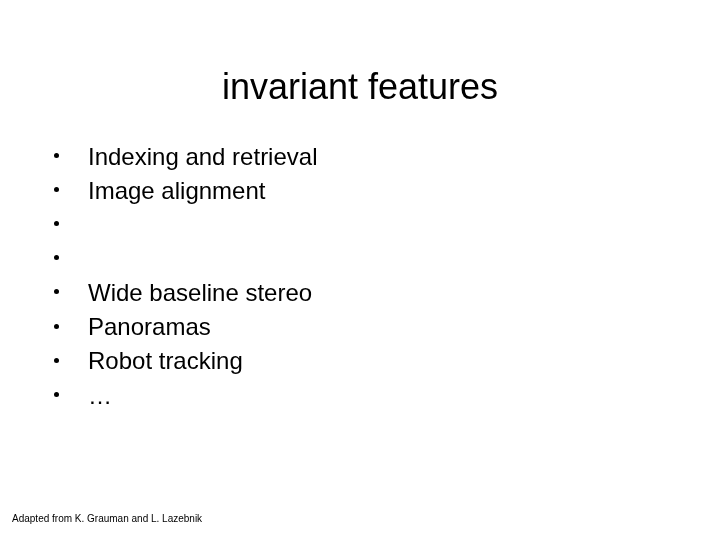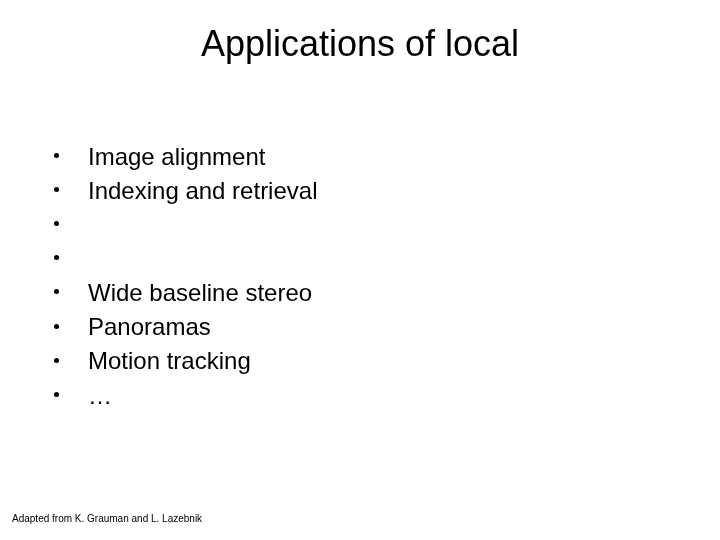--- a/index.html
+++ b/index.html
@@ -66,50 +66,51 @@
     color: #000;
     text-align: center;
   }
 </style>
 </head>
 <body>
 
 <div class="slide">
 
   <div class="title">
-    <span>Applications of local</span><br>
+    <br>
+    <span>invariant features</span>
   </div>
 
   <div class="body">
     <ul>
       <li>
         <span class="bullet"><span class="bullet-dot"></span></span>
-        <span>Image alignment</span>
+        <span>Indexing and retrieval</span>
       </li>
       <li>
         <span class="bullet"><span class="bullet-dot"></span></span>
-        <span>Indexing and retrieval</span>
+        <span>Image alignment</span>
       </li>
       <li>
         <span class="bullet"><span class="bullet-dot"></span></span>
       </li>
       <li>
         <span class="bullet"><span class="bullet-dot"></span></span>
       </li>
       <li>
         <span class="bullet"><span class="bullet-dot"></span></span>
         <span>Wide baseline stereo</span>
       </li>
       <li>
         <span class="bullet"><span class="bullet-dot"></span></span>
         <span>Panoramas</span>
       </li>
       <li>
         <span class="bullet"><span class="bullet-dot"></span></span>
-        <span>Motion tracking</span>
+        <span>Robot tracking</span>
       </li>
       <li>
         <span class="bullet"><span class="bullet-dot"></span></span>
         <span>…</span>
       </li>
     </ul>
   </div>
 
   <div class="credit">Adapted from K. Grauman and L. Lazebnik</div>
 

